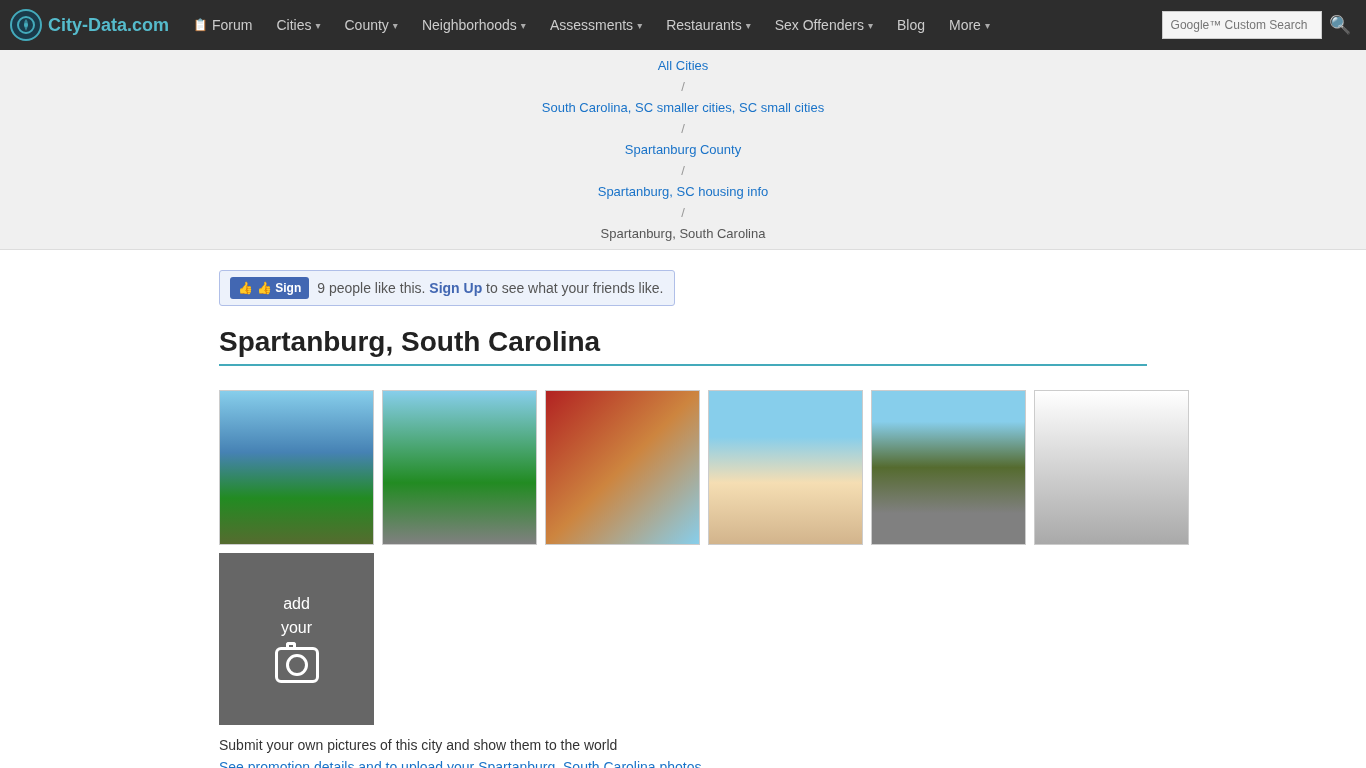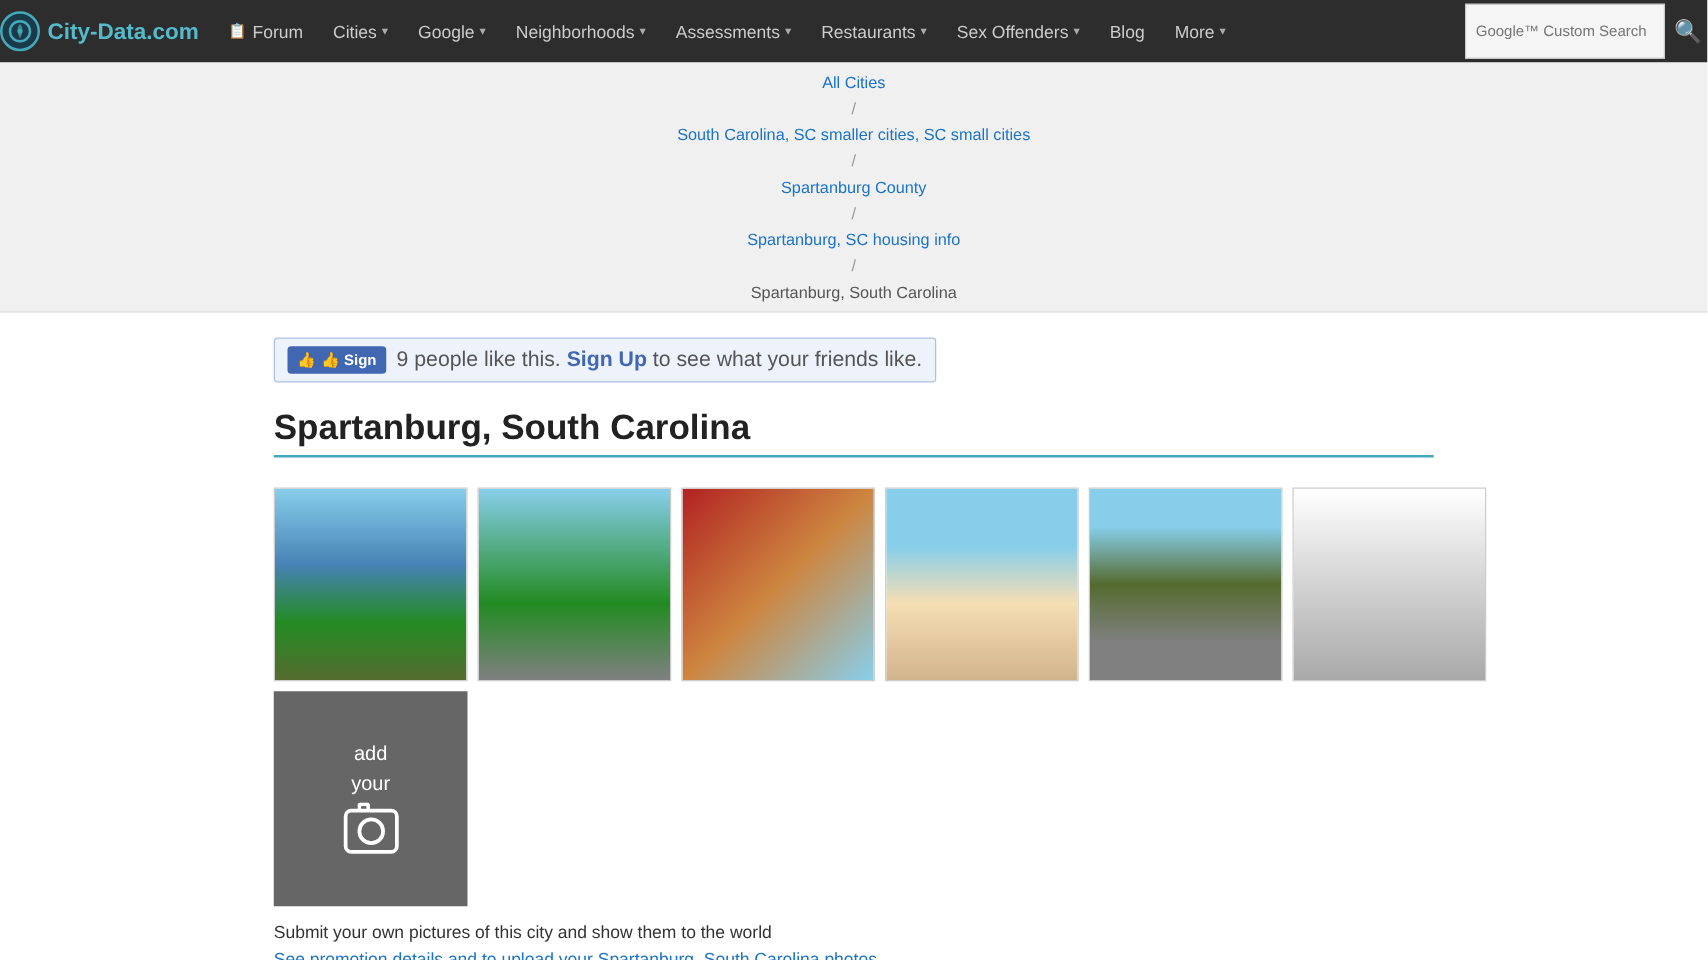--- a/index.html
+++ b/index.html
@@ -3,21 +3,21 @@
   <meta charset="utf-8">
   <style>
     * { box-sizing: border-box; margin: 0; padding: 0; }
     body { font-family: Arial, sans-serif; font-size: 14px; background: #fff; color: #333; }
 
     
     .navbar {
       background: #2d2d2d;
       display: flex;
       align-items: center;
-      padding: 0 0;
+      padding: 0 10px;
       height: 50px;
       gap: 4px;
     }
     .navbar-logo {
       display: flex;
       align-items: center;
       gap: 6px;
       margin-right: 10px;
       text-decoration: none;
     }
@@ -53,21 +53,21 @@
       display: flex;
       align-items: center;
       gap: 4px;
     }
     .search-input {
       background: #f5f5f5;
       border: 1px solid #ccc;
       padding: 4px 8px;
       font-size: 12px;
       width: 160px;
-      height: 44px;
+      height: 28px;
     }
     .search-btn {
       background: none;
       border: none;
       cursor: pointer;
       color: #ccc;
       font-size: 18px;
       padding: 4px;
     }
 
@@ -113,21 +113,21 @@
       background: #4267B2;
       color: #fff;
       border: none;
       border-radius: 3px;
       padding: 4px 8px;
       font-size: 12px;
       cursor: pointer;
       font-weight: bold;
       display: flex; align-items: center; gap: 4px;
     }
-    .fb-like-text { font-size: 17px; color: #555; }
+    .fb-like-text { font-size: 14px; color: #555; }
     .fb-sign-up { color: #4267B2; font-weight: bold; cursor: pointer; }
 
     
     .page-title {
       font-size: 28px;
       font-weight: bold;
       color: #222;
       border-bottom: 2px solid #4ab;
       padding-bottom: 6px;
       margin-bottom: 24px;
@@ -257,21 +257,21 @@
 
   <a class="nav-item" href="#">
     <span style="font-size:12px;">📋</span>
     <span>Forum</span>
   </a>
   <a class="nav-item" href="#">
     <span>Cities</span>
     <span class="caret">▾</span>
   </a>
   <a class="nav-item" href="#">
-    <span>Google</span>
+    <span>County</span>
     <span class="caret">▾</span>
   </a>
   <a class="nav-item" href="#">
     <span>Neighborhoods</span>
     <span class="caret">▾</span>
   </a>
   <a class="nav-item" href="#">
     <span>Assessments</span>
     <span class="caret">▾</span>
   </a>

